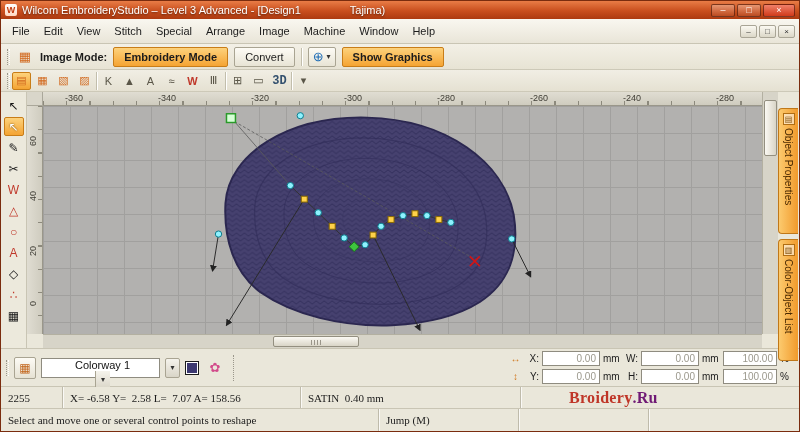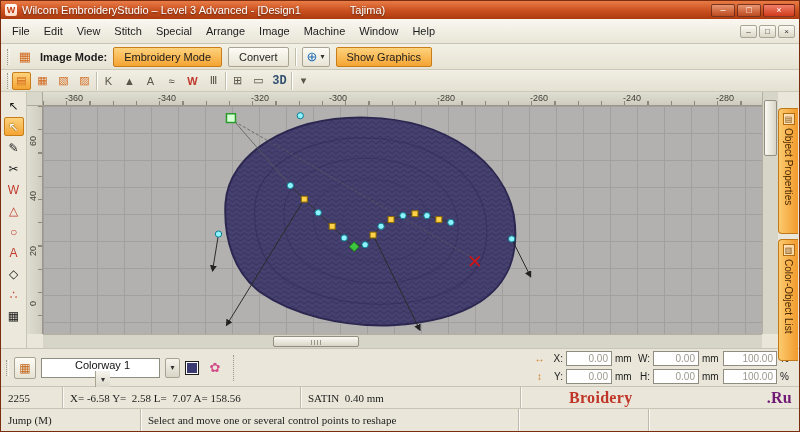--- a/index.html
+++ b/index.html
@@ -21,21 +21,21 @@
   .menu-item { padding:1px 7px; color:#1c1c1c; }
   .mdi { margin-left:auto; display:flex; gap:2px; }
   .mdibtn { width:17px; height:13px; border:1px solid #a9a596; border-radius:2px; background:linear-gradient(#fbf9f2,#dcd8c8); color:#333; font-size:8px; display:flex; align-items:center; justify-content:center; }
 
   
   .toolbar1 { height:26px; flex:none; background:linear-gradient(#f3f0e6,#e7e3d4); border-bottom:1px solid #cdc9b8; display:flex; align-items:center; gap:6px; padding:0 6px; }
   .grip { width:3px; height:16px; border-left:1px dotted #9a968a; border-right:1px dotted #fff; flex:none; }
   .tb-appicon { width:18px; height:18px; flex:none; color:#d2691e; font-size:13px; display:flex; align-items:center; justify-content:center; }
   .mode-label { font-weight:bold; color:#1c1c1c; }
   .btn { height:20px; padding:0 10px; border:1px solid #a9a492; border-radius:2px; background:linear-gradient(#fdfbf5,#e8e4d5); color:#1c1c1c; display:flex; align-items:center; }
-  .btn.orange { background:linear-gradient(#fdd27c,#f5a433); border-color:#c87d18; }
+  .btn.orange { background:linear-gradient(#fdd27c,#f5a433); border-color:#c87d18;font-weight:bold; }
   .vsep { width:1px; height:18px; background:#c2beac; box-shadow:1px 0 0 #fff; flex:none; }
   .globe-btn { height:20px; padding:0 4px; border:1px solid #a9a492; border-radius:2px; background:linear-gradient(#fdfbf5,#e8e4d5); display:flex; align-items:center; gap:3px; }
   .globe-glyph { color:#1a6ab5; font-size:13px; }
   .dd-arrow { font-size:8px; color:#333; }
 
   
   .toolbar2 { height:22px; flex:none; background:linear-gradient(#f1eee4,#e5e1d2); border-bottom:1px solid #cdc9b8; display:flex; align-items:center; gap:2px; padding:0 6px; }
   .t2icon { width:19px; height:18px; border:1px solid transparent; border-radius:2px; display:flex; align-items:center; justify-content:center; font-size:11px; color:#5a5648; }
   .t2icon.orange { color:#d2691e; }
   .t2icon.red { color:#c0392b; font-weight:bold; }
@@ -84,35 +84,35 @@
   .cw-select .arr { width:15px; height:18px; flex:none; background:linear-gradient(#f5f3ec,#d9d5c7); border-left:1px solid #a9a492; font-size:8px; color:#333; display:flex; align-items:center; justify-content:center; }
   .cw-arrbtn { width:15px; height:20px; border:1px solid #a9a492; border-radius:2px; background:linear-gradient(#f5f3ec,#d9d5c7); font-size:8px; color:#333; display:flex; align-items:center; justify-content:center; }
   .swatch { width:14px; height:14px; background:#3c3870; border:1px solid #1c1c1c; box-shadow:inset 0 0 0 1px #fff; }
   .flower-btn { width:22px; height:22px; border:1px solid transparent; color:#d24a8a; font-size:13px; display:flex; align-items:center; justify-content:center; }
   .dotsep { width:1px; height:26px; border-left:1px dotted #9a968a; margin:0 2px; flex:none; }
   .spacer { flex:1; }
   .tpanel { display:flex; flex-direction:column; gap:2px; margin-right:4px; }
   .trow { display:flex; align-items:center; gap:3px; height:16px; }
   .ticon2 { width:13px; height:13px; color:#d07418; font-size:10px; display:flex; align-items:center; justify-content:center; }
   .tlbl { width:14px; text-align:right; font-size:10px; color:#1c1c1c; }
-  .tfield { width:46px; height:15px; border:1px solid #8f8c80; background:#fff; color:#9b988c; font-size:10px; display:flex; align-items:center; justify-content:flex-end; padding-right:3px; }
+  .tfield { width:58px; height:15px; border:1px solid #8f8c80; background:#fff; color:#9b988c; font-size:10px; display:flex; align-items:center; justify-content:flex-end; padding-right:3px; }
   .tfield.big { width:54px; }
   .tunit { width:18px; font-size:10px; color:#1c1c1c; }
   .tpct { width:10px; font-size:10px; color:#1c1c1c; }
 
   
   .statusrow { height:22px; flex:none; background:#eae7da; display:flex; align-items:stretch; }
   .statusrow.first { border-bottom:1px solid #c9c5b4; }
   .seg { display:flex; align-items:center; padding:0 7px; border-right:1px solid #bfbbab; box-shadow:1px 0 0 rgba(255,255,255,.75); color:#1c1c1c;font-family:Liberation Serif, serif; }
   .pre { white-space:pre; }
   .s-count { width:62px; }
   .s-coords { width:238px; }
   .s-stitch { width:220px; }
   .s-object { width:130px; }
-  .s-brand { flex:1; border-right:none; box-shadow:none; justify-content:space-between; font-size:16px; font-weight:bold; letter-spacing:.3px;padding-left:48px; }
+  .s-brand { flex:1; border-right:none; box-shadow:none; justify-content:flex-start; font-size:16px; font-weight:bold; letter-spacing:.3px;padding-left:48px; }
   .brand-red { color:#bf3527; }
   .brand-blue { color:#701a75; }
   .s-hint { width:378px; }
   .s-mode { width:140px; }
   .s-e0 { width:130px; }
   .s-e1 { flex:1; border-right:none; box-shadow:none; }
 </style>
 </head>
 <body>
 
@@ -197,21 +197,21 @@
       <span class="tool red">∴</span>
       <span class="tool">▦</span>
     </div>
 
     <div class="corner"></div>
 
     <div class="hruler">
       <span class="lab" style="left:22px">-360</span>
       <span class="lab" style="left:115px">-340</span>
       <span class="lab" style="left:208px">-320</span>
-      <span class="lab" style="left:286px">-300</span>
+      <span class="lab" style="left:301px">-300</span>
       <span class="lab" style="left:394px">-280</span>
       <span class="lab" style="left:487px">-260</span>
       <span class="lab" style="left:580px">-240</span>
       <span class="lab" style="left:673px">-280</span>
       <span class="ticks"></span>
     </div>
 
     <div class="vruler">
       <span class="lab" style="top:30px">60</span>
       <span class="lab" style="top:85px">40</span>
@@ -344,19 +344,19 @@
     <span class="seg s-count">2255</span>
     <span class="seg s-coords pre">X= -6.58 Y=  2.58 L=  7.07 A= 158.56</span>
     <span class="seg s-stitch pre">SATIN  0.40 mm</span>
     <span class="seg s-brand">
       <span class="brand-red">Broidery</span>
         <span class="brand-blue">.Ru</span>
     </span>
   </div>
 
   <div class="statusrow">
+    <span class="seg s-hint">Select and move one or several control points to reshape</span>
     <span class="seg s-mode">Jump (M)</span>
-    <span class="seg s-hint">Select and move one or several control points to reshape</span>
     <span class="seg s-e0"></span>
     <span class="seg s-e1"></span>
   </div>
 
 </div>
 
 </body></html>

